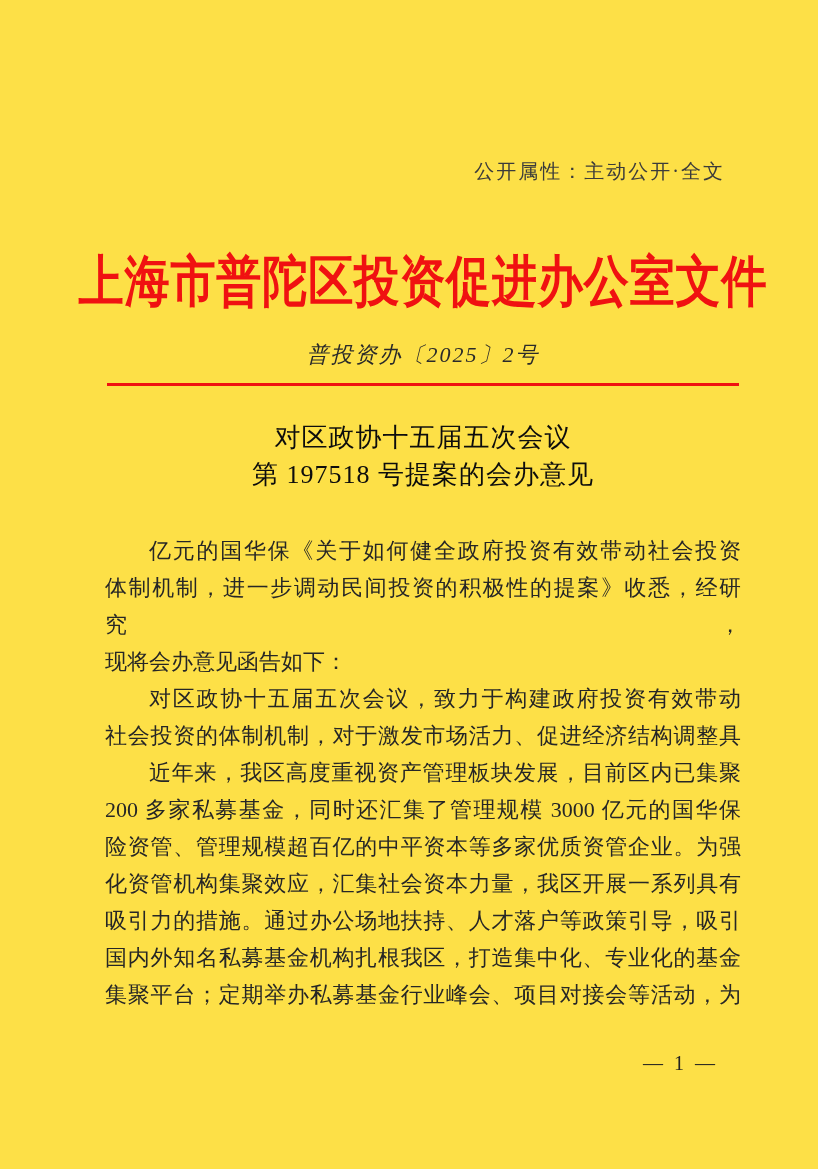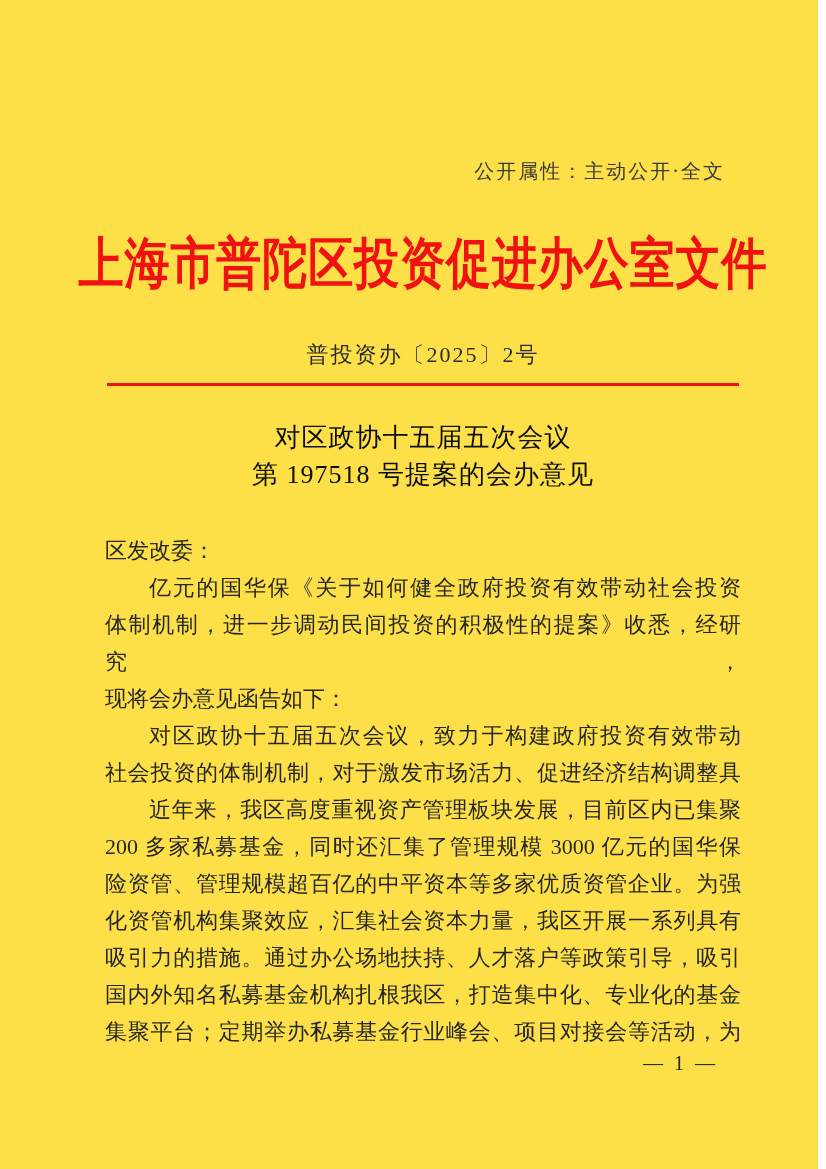--- a/index.html
+++ b/index.html
@@ -28,21 +28,21 @@
     left: 0;
     right: 16px;
     text-align: right;
     font-size: 20px;
     letter-spacing: 2px;
     color: #3b3b3b;
     font-weight: 400;
   }
   .org-title-row {
     position: absolute;
-    top: 222px;
+    top: 240px;
     left: 0;
     right: 0;
     display: flex;
     justify-content: center;
   }
   .org-title {
     font-size: 55px;
     line-height: 84px;
     font-weight: 700;
     white-space: nowrap;
@@ -52,20 +52,21 @@
   }
   .doc-number {
     position: absolute;
     top: 340px;
     left: 0;
     right: 0;
     text-align: center;
     font-size: 22px;
     letter-spacing: 2px;
     color: #2a2a2a;
+    font-style: italic;
   }
   .red-rule {
     position: absolute;
     top: 383px;
     left: 2px;
     right: 2px;
     height: 3px;
   }
   .doc-title {
     position: absolute;
@@ -123,21 +124,20 @@
     <div class="doc-number">普投资办〔2025〕2号</div>
 
     <div class="red-rule" style="background: rgb(240, 17, 17);"></div>
 
     <div class="doc-title">
       <div class="doc-title-line">对区政协十五届五次会议</div>
       <div class="doc-title-line">第 197518 号提案的会办意见</div>
     </div>
 
     <div class="body-text">
-      <div class="bline">区发改委：</div>
       <div class="bline ind j">亿元的国华保《关于如何健全政府投资有效带动社会投资</div>
       <div class="bline j">体制机制，进一步调动民间投资的积极性的提案》收悉，经研究，</div>
       <div class="bline">现将会办意见函告如下：</div>
       <div class="bline ind j">对区政协十五届五次会议，致力于构建政府投资有效带动</div>
       <div class="bline j">社会投资的体制机制，对于激发市场活力、促进经济结构调整具</div>
       <div class="bline ind j">近年来，我区高度重视资产管理板块发展，目前区内已集聚</div>
       <div class="bline j">200 多家私募基金，同时还汇集了管理规模 3000 亿元的国华保</div>
       <div class="bline j">险资管、管理规模超百亿的中平资本等多家优质资管企业。为强</div>
       <div class="bline j">化资管机构集聚效应，汇集社会资本力量，我区开展一系列具有</div>
       <div class="bline j">吸引力的措施。通过办公场地扶持、人才落户等政策引导，吸引</div>

